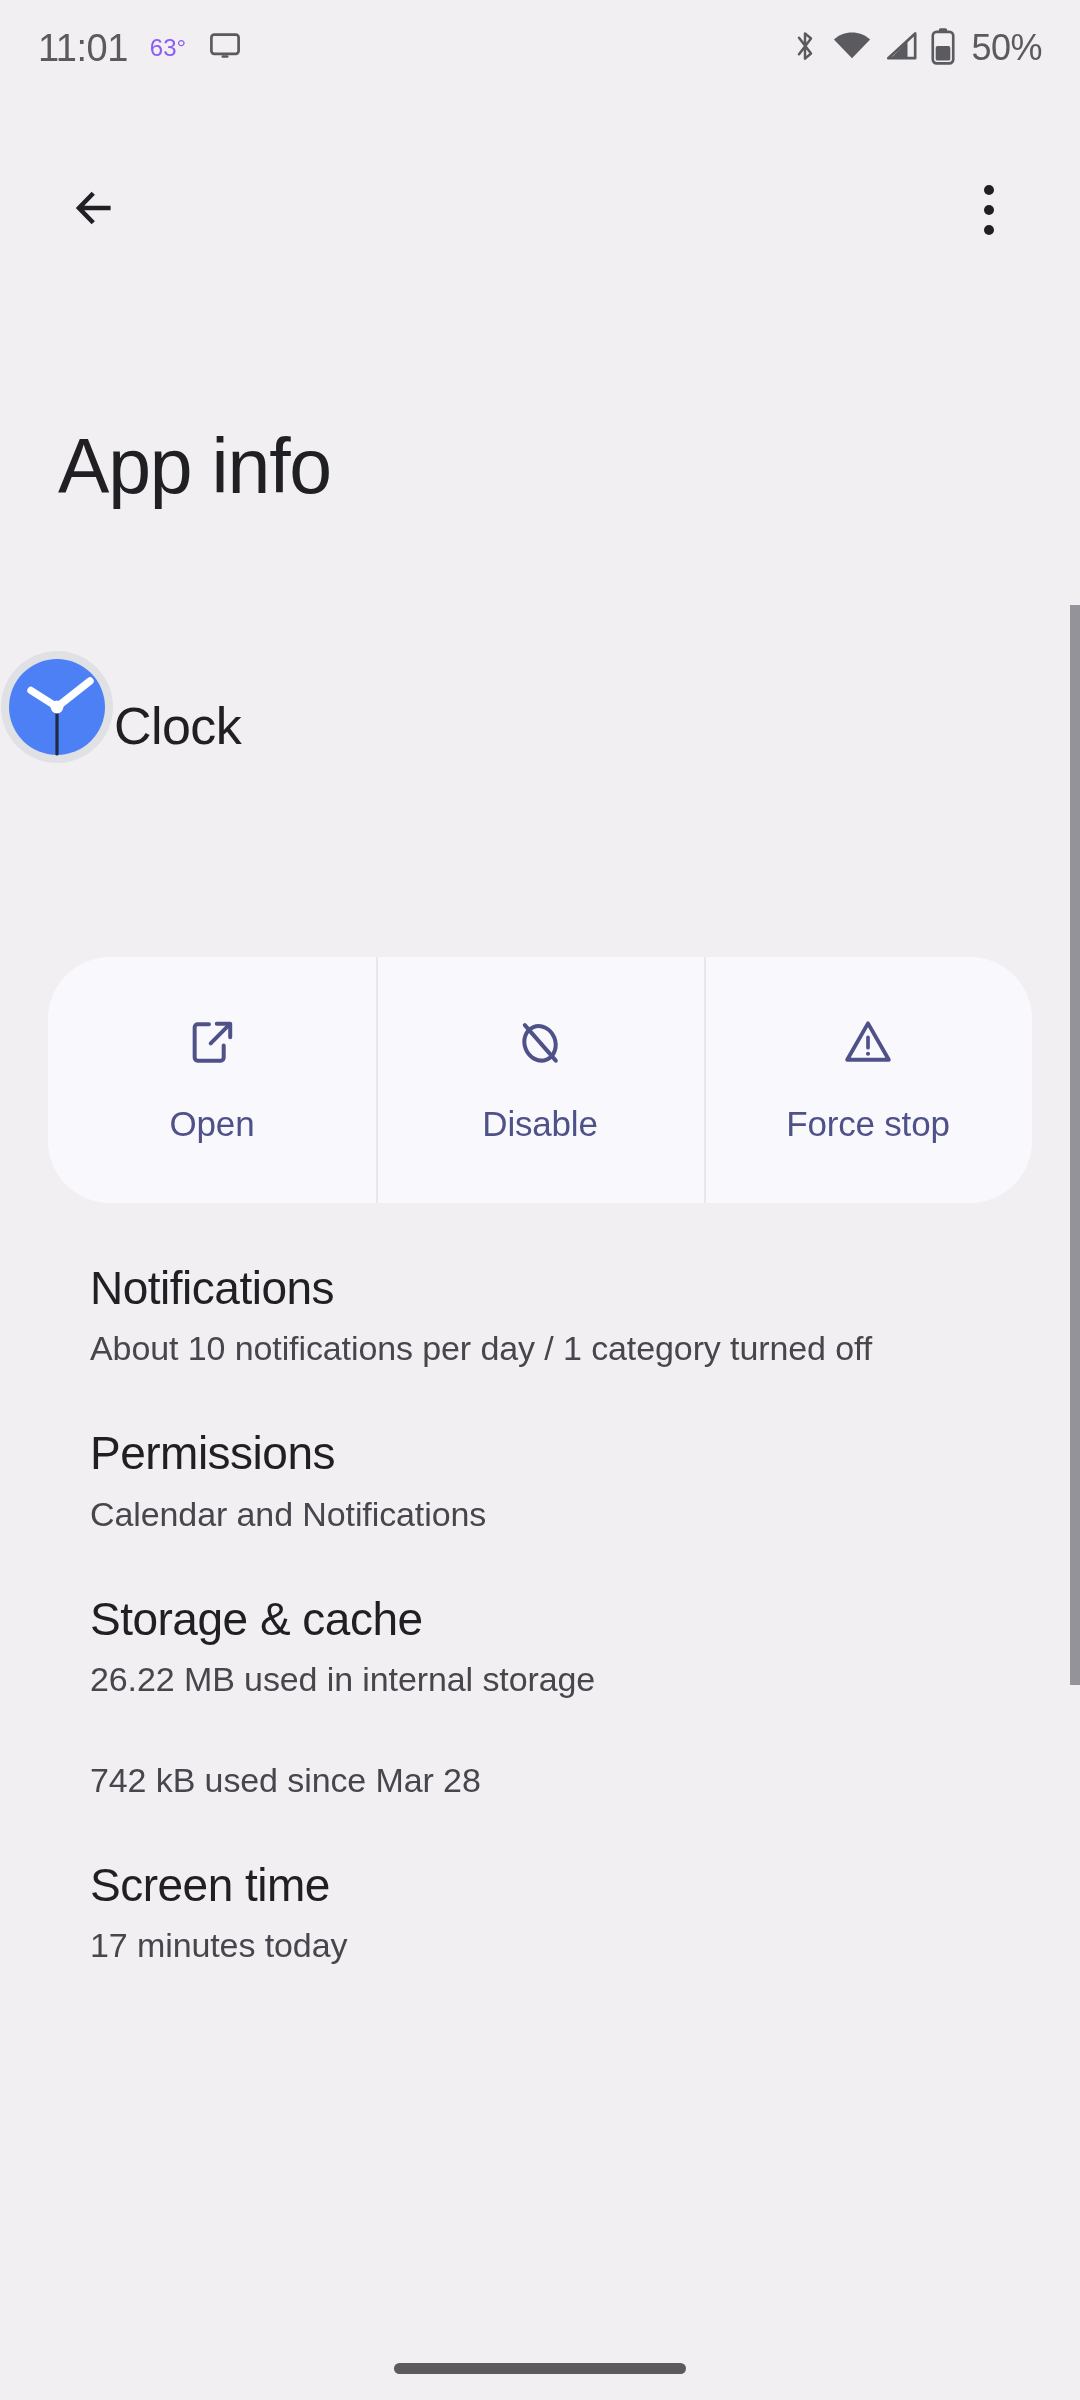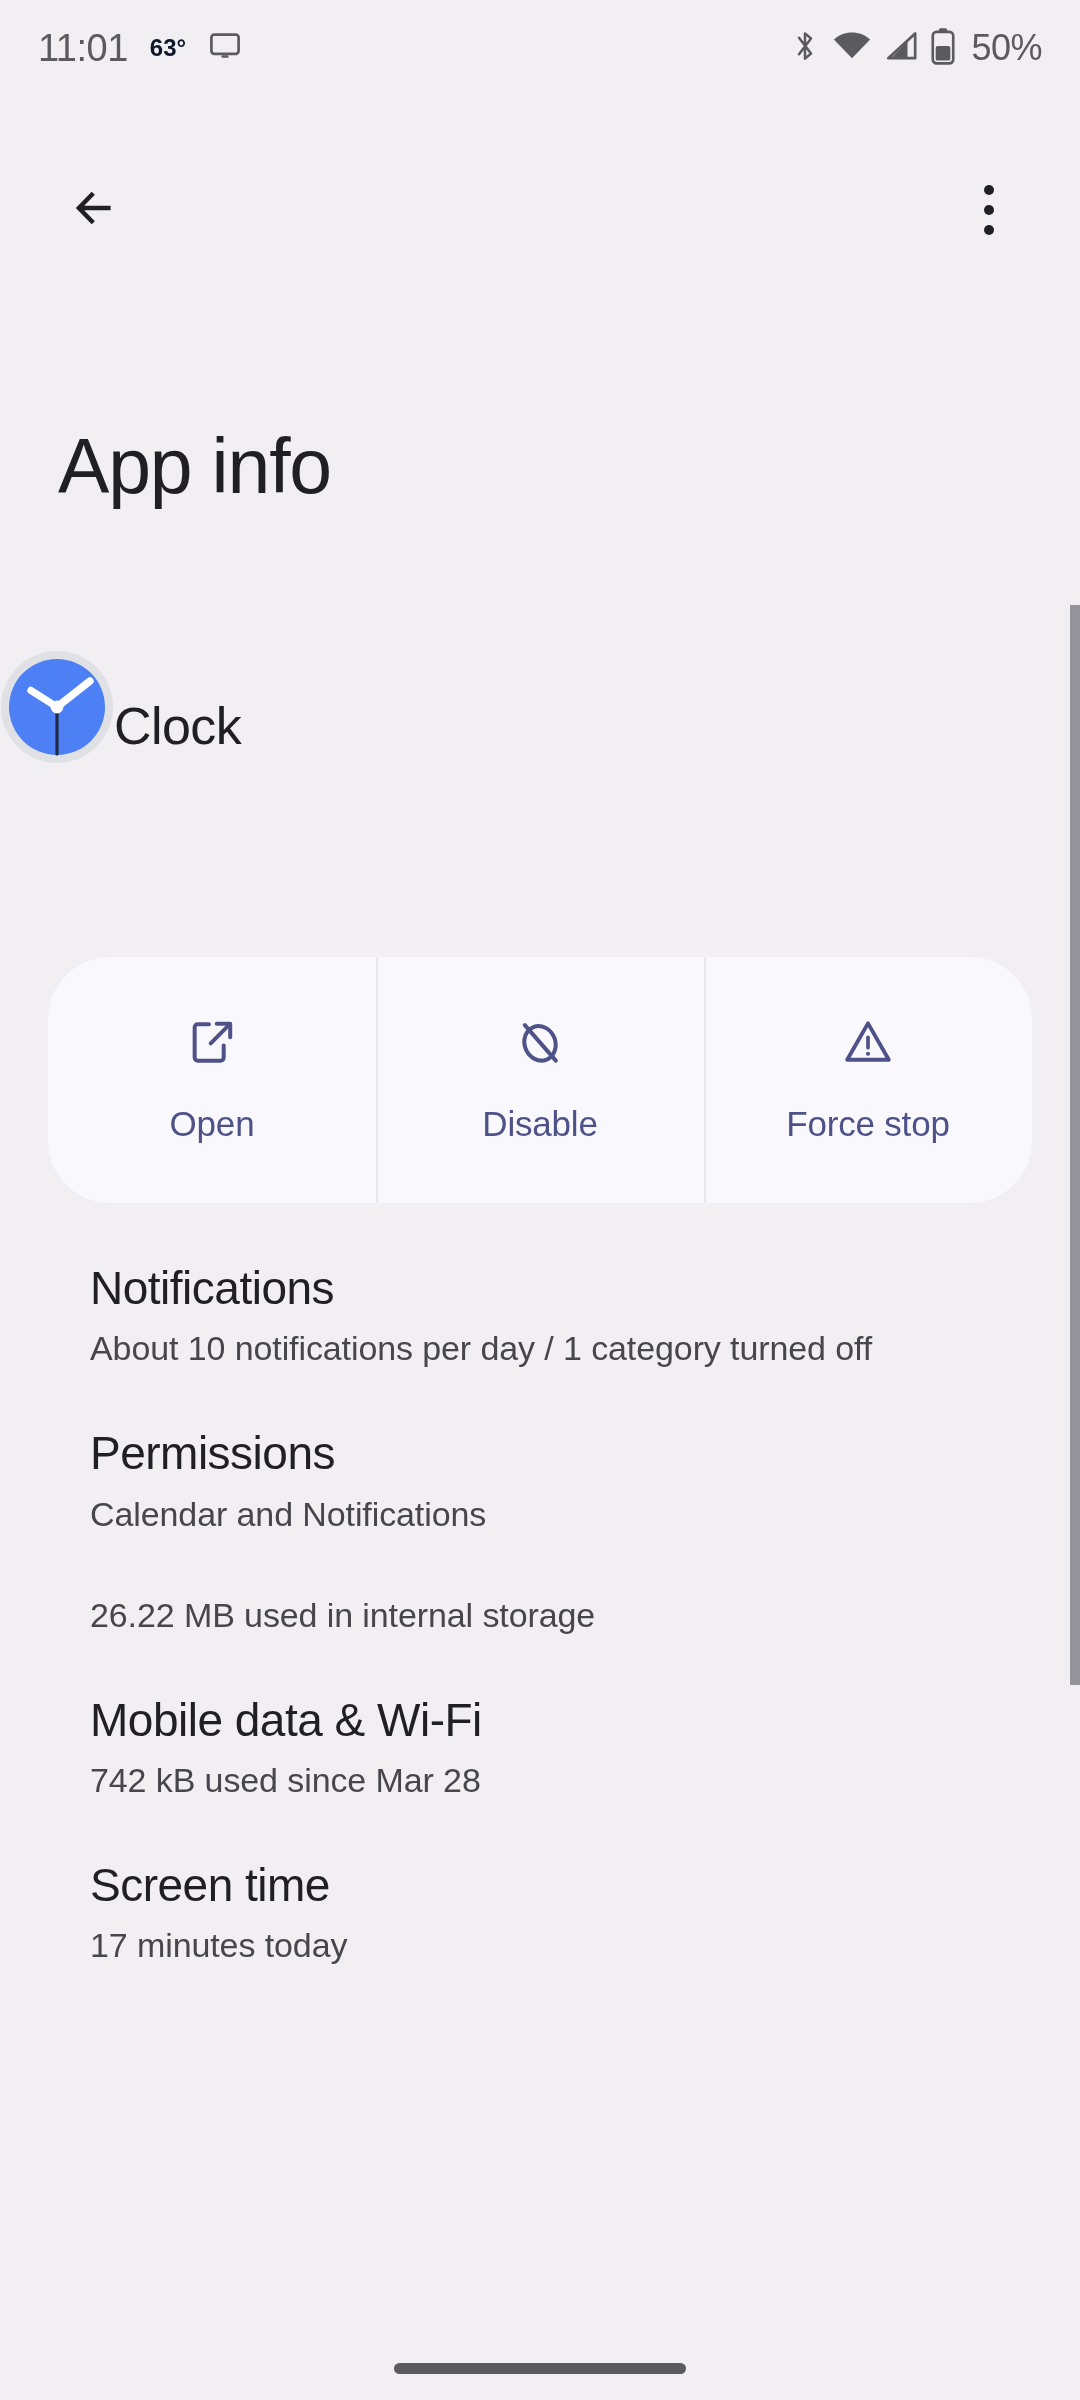--- a/index.html
+++ b/index.html
@@ -35,22 +35,22 @@
     justify-content: flex-end;
   }
   .status-time {
     font-size: 38px;
     font-weight: 500;
     color: #5b5a5f;
     letter-spacing: -0.5px;
   }
   .status-temp {
     font-size: 24px;
-    font-weight: 700;
-    color: #0f172a;
+    font-weight: 400;
+    color: #8b5cf6;
   }
   .status-right {
     display: flex;
     align-items: center;
     gap: 13px;
   }
   .battery-pct {
     font-size: 36px;
     font-weight: 400;
     color: #5b5a5f;
@@ -351,25 +351,25 @@
     <div class="item-title">Notifications</div>
     <div class="item-subtitle">About 10 notifications per day / 1 category turned off</div>
   </div>
 
   <div class="list-item">
     <div class="item-title">Permissions</div>
     <div class="item-subtitle">Calendar and Notifications</div>
   </div>
 
   <div class="list-item">
+    <div class="item-title">Storage &amp; cache</div>
     <div class="item-subtitle">26.22 MB used in internal storage</div>
   </div>
 
   <div class="list-item">
-    <div class="item-title">Mobile data &amp; Wi-Fi</div>
     <div class="item-subtitle">742 kB used since Mar 28</div>
   </div>
 
   <div class="list-item">
     <div class="item-title">Screen time</div>
     <div class="item-subtitle">17 minutes today</div>
   </div>
 
 </div>
 

